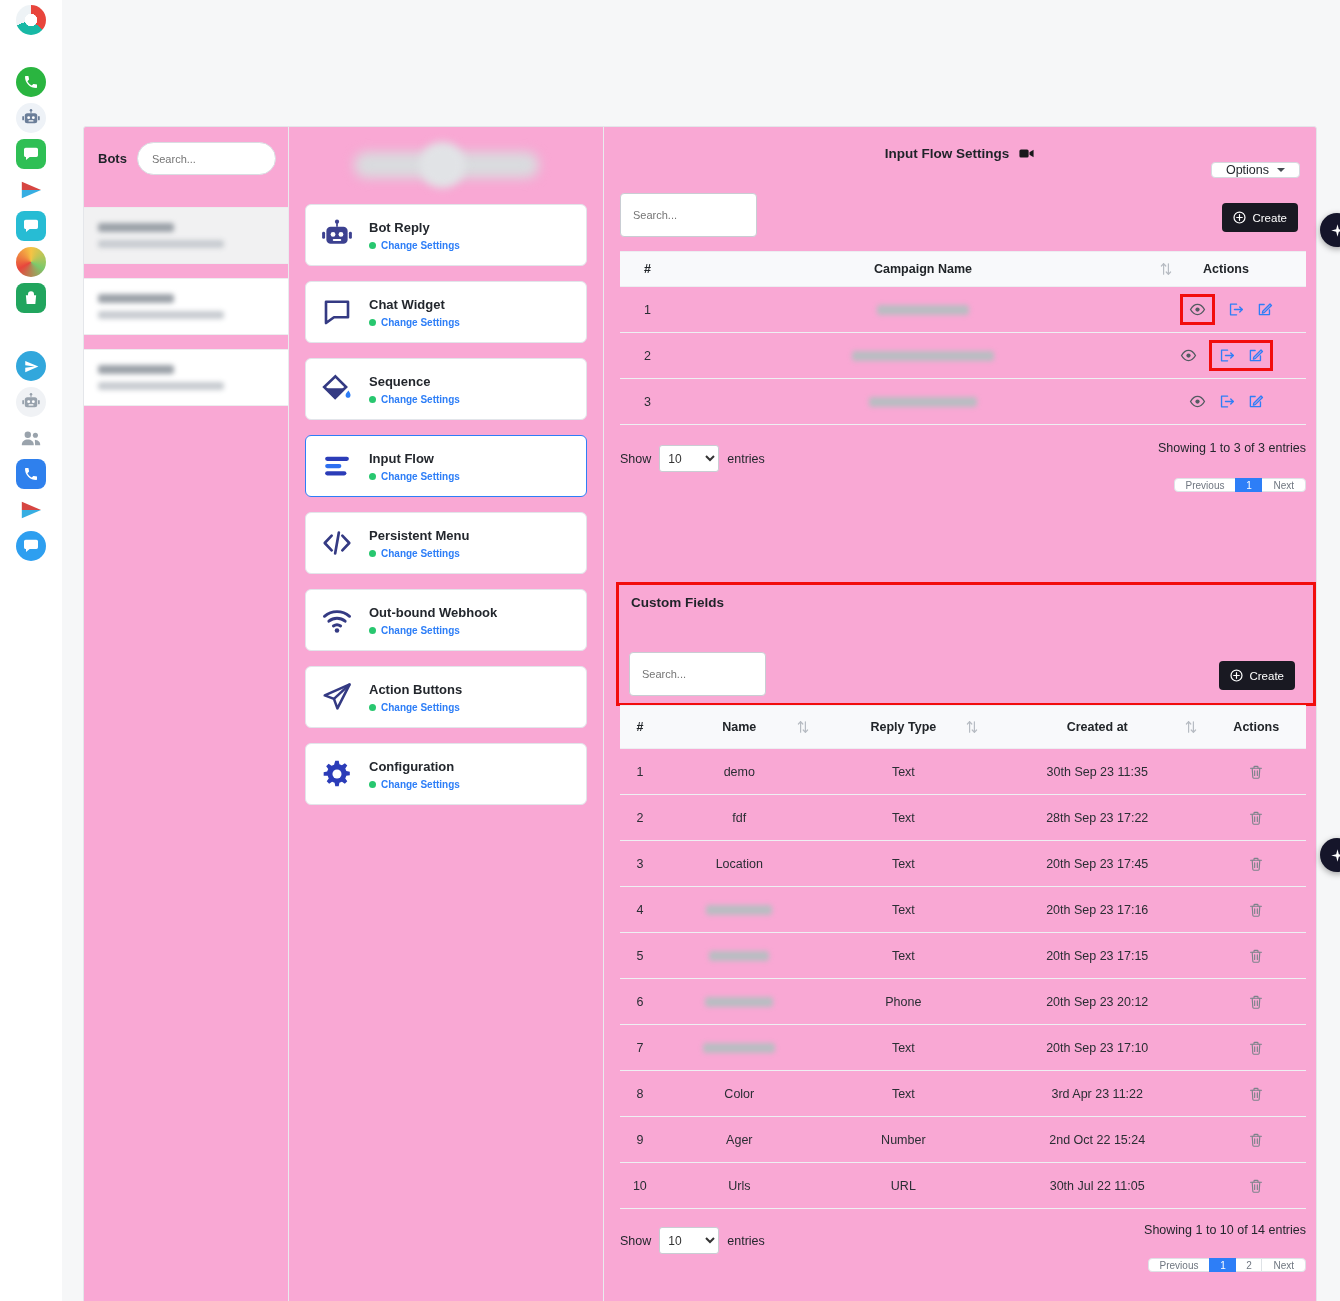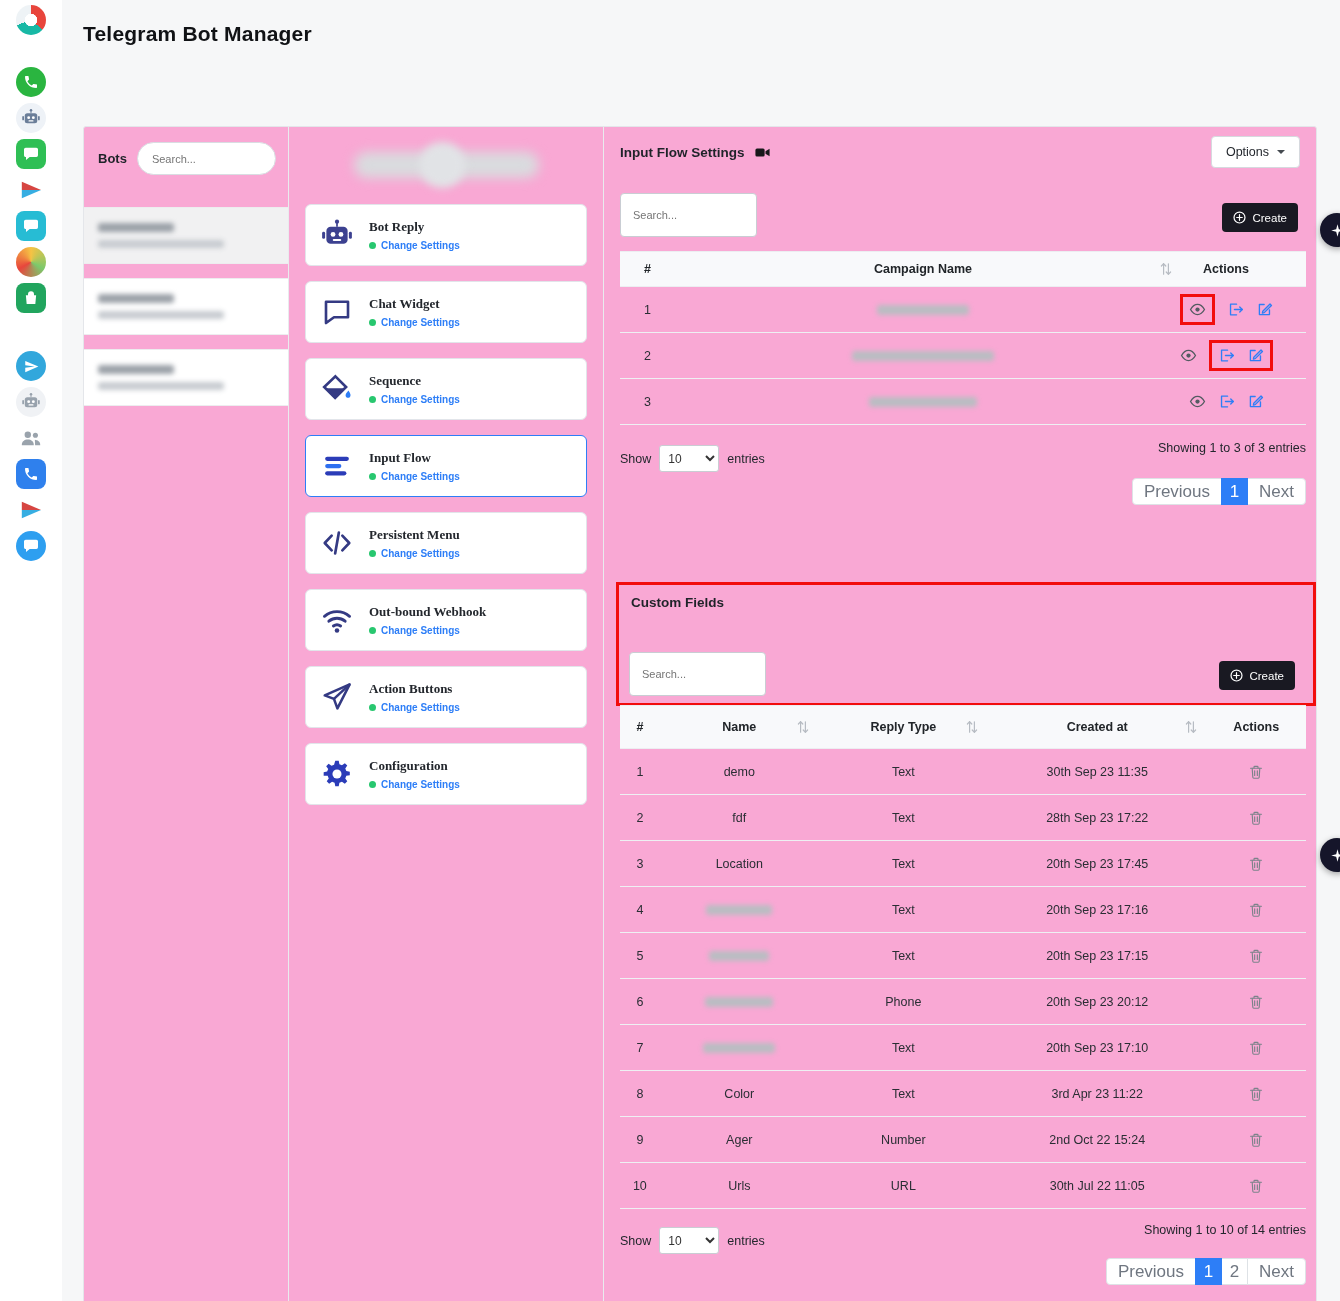--- a/index.html
+++ b/index.html
@@ -43,27 +43,27 @@
 
   
   .bot-blob { height:52px; margin-top:12px; position:relative; display:flex; align-items:center; justify-content:center; }
   .blob1 { width:185px; height:26px; background:#d9dbde; border-radius:13px; filter:blur(6px); }
   .blob2 { position:absolute; width:46px; height:46px; background:#e1e3e6; border-radius:50%; filter:blur(4px); left:50%; top:3px; transform:translateX(-58%); }
   .menu { margin-top:13px; padding:0 16px; }
   .mcard { height:62px; border:1px solid #e2e5ea; border-radius:6px; margin-bottom:15px; background:#fff;
            display:flex; align-items:center; gap:13px; padding:0 12px; cursor:pointer; }
   .mcard.active { border-color:#2d7ef7; }
   .mi { width:38px; display:flex; justify-content:center; flex:none; }
-  .mt { font-size:13px; font-weight:bold; color:#23272d; margin-bottom:5px;font-family:Liberation Serif, serif; }
+  .mt { font-size:13px; font-weight:bold; color:#23272d; margin-bottom:5px; }
   .ml { display:flex; align-items:center; gap:5px; }
   .gdot { width:7px; height:7px; border-radius:50%; background:#28c76f; }
   .mlink { font-size:10px; font-weight:bold; color:#2d7ef7; }
 
   
-  .c3-head { position:absolute; top:9px; left:16px; right:16px; height:32px; display:flex; align-items:center; }
+  .c3-head { position:absolute; top:18px; left:16px; right:16px; height:32px; display:flex; align-items:center;flex-direction:column; }
   .c3-title { font-size:13.5px; font-weight:bold; color:#1f2329; display:flex; align-items:center; gap:9px; }
   .btn-options { margin-left:auto; height:32px; padding:0 14px; background:#fff; border:1px solid #d6d9de; border-radius:4px;
                  font-size:12.5px; color:#23272d; display:flex; align-items:center; gap:8px; cursor:pointer; }
   .caret { width:0; height:0; border-left:4px solid transparent; border-right:4px solid transparent; border-top:4.5px solid #454a50; }
   .search-box { position:absolute; width:137px; height:44px; border:1px solid #c9cdd3; border-radius:4px; padding:0 12px;
                 font-size:11px; outline:none; background:#fff; }
   .btn-create { position:absolute; height:29px; padding:0 11px; background:#191922; color:#fff; border:none; border-radius:4px;
                 font-size:11.5px; display:flex; align-items:center; gap:6px; cursor:pointer; }
 
   .tbl { position:absolute; left:16px; right:10px; }
@@ -88,21 +88,21 @@
   .abtn { background:none; border:none; cursor:pointer; padding:0; display:flex; align-items:center; }
   .gray { color:#545b62; } .blue { color:#2d7ef7; } .trashc { color:#7c828a; }
   .red-box { display:inline-flex; align-items:center; gap:12px; border:3px solid #f20d0d; padding:4px 6px; }
   .cf-red { position:absolute; left:12px; right:0; top:455px; height:124px; border:3px solid #f20d0d; }
   .cf-title { position:absolute; top:10px; left:12px; font-size:13.5px; font-weight:bold; color:#1f2329; }
 
   .show-row { position:absolute; display:flex; align-items:center; gap:8px; font-size:12.5px; color:#23272d; }
   .sel { height:27px; min-width:60px; border:1px solid #c9cdd3; border-radius:3px; font-size:12px; color:#333; background:#fff; padding:0 4px; }
   .summary { position:absolute; font-size:12.5px; color:#23272d; }
   .pager { position:absolute; display:flex; }
-  .pbtn { min-width:32px; height:27px; border:1px solid #dee2e6; background:#fff; color:#6f7680; font-size:17px;
+  .pbtn { min-width:32px; height:14px; border:1px solid #dee2e6; background:#fff; color:#6f7680; font-size:10px;
           display:flex; align-items:center; justify-content:center; padding:0 11px; cursor:pointer; margin-left:-1px; }
   .pbtn.num { padding:0; width:27px; min-width:27px; }
   .pbtn.active { background:#2d7ef7; border-color:#2d7ef7; color:#fff; z-index:1; }
   .pbtn:first-child { border-radius:4px 0 0 4px; margin-left:0; }
   .pbtn:last-child { border-radius:0 4px 4px 0; }
 
   .name-blur { height:10px; background:#b9bdc2; border-radius:3px; filter:blur(2.5px); display:inline-block; }
 
   .fab { position:absolute; right:-14px; width:34px; height:34px; border-radius:50%; background:#15152a;
          display:flex; align-items:center; justify-content:center; z-index:8; cursor:pointer; box-shadow:0 2px 6px rgba(0,0,0,.35); }
@@ -299,21 +299,20 @@
       </div>
     <div class="ricon" style="background:#2e9ff0">
         <svg class="ic" width="16" height="16" style="color:#fff">
           <use href="#i-chat"></use>
         </svg>
       </div>
   </aside>
 
   <div class="main">
     <div class="hdr">
-      <h1>Telegram Bot Manager</h1>
     </div>
 
     <div class="card">
 
       <section class="col-bots">
         <div class="bots-head">
           <span class="bots-title">Bots</span>
           <input class="pill-search" placeholder="Search..." style="">
         </div>
         <div class="bot-list">

